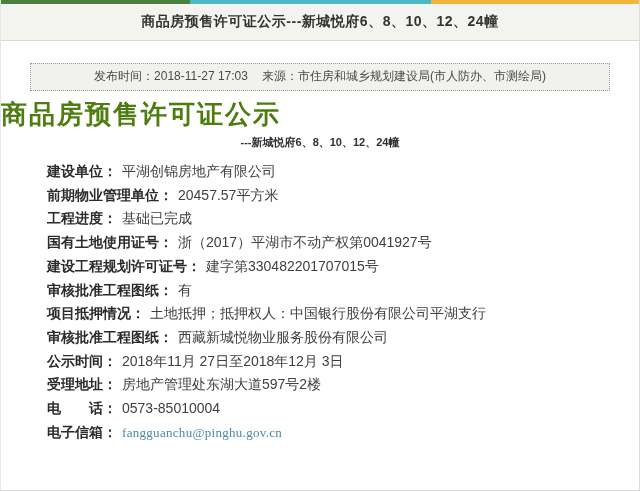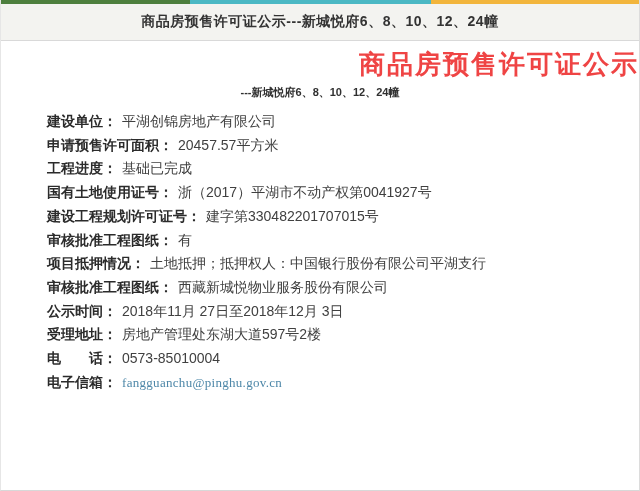--- a/index.html
+++ b/index.html
@@ -22,23 +22,23 @@
 
   .meta-box {
     width:578px; margin:22px auto 0 auto;
     background:#f1f1ee; border:1px dotted #9a9a9a;
     text-align:center; font-size:12px; color:#4a4a4a;
     padding:4px 0 5px 0; white-space:nowrap;
   }
   .meta-box .sep { display:inline-block; width:14px; }
 
   .article-title {
-    margin-top:10px; text-align:right;
+    margin-top:10px; text-align:left;
     font-family:"Liberation Serif","DejaVu Serif",serif;
-    font-size:26px; line-height:28px; font-weight:bold; color:#ef4444; letter-spacing:2px;
+    font-size:26px; line-height:28px; font-weight:bold; color:#4d7c0f; letter-spacing:2px;
   }
   .article-subtitle {
     margin-top:4px; text-align:center;
     font-size:11px; line-height:18px; font-weight:bold; color:#303030;
   }
 
   .details { margin:9px 0 0 46px; }
   .detail-line { font-size:14px; line-height:23.7px; color:#3c3c3c; white-space:nowrap; }
   .detail-line .dl { font-weight:bold; color:#2b2b2b; margin-right:5px; }
   .detail-line .dv { color:#404040; }
@@ -55,30 +55,33 @@
   <div class="stripe">
     <div class="seg-green"></div>
     <div class="seg-teal"></div>
     <div class="seg-yellow"></div>
   </div>
 
   <div class="header-bar">
     <span>商品房预售许可证公示---新城悦府6、8、10、12、24幢</span>
   </div>
 
+  <div class="meta-box">
+    <span>发布时间：</span><span>2018-11-27 17:03</span><span class="sep"></span><span>来源：</span><span>市住房和城乡规划建设局(市人防办、市测绘局)</span>
+  </div>
 
   <div class="article-title">商品房预售许可证公示</div>
   <div class="article-subtitle">---新城悦府6、8、10、12、24幢</div>
 
   <div class="details">
     <div class="detail-line">
       <span class="dl">建设单位：</span><span class="dv">平湖创锦房地产有限公司</span>
     </div>
     <div class="detail-line">
-      <span class="dl">申请预售许可面积：</span><span class="dv">20457.57平方米</span>
+      <span class="dl">前期物业管理单位：</span><span class="dv">20457.57平方米</span>
     </div>
     <div class="detail-line">
       <span class="dl">工程进度：</span><span class="dv">基础已完成</span>
     </div>
     <div class="detail-line">
       <span class="dl">国有土地使用证号：</span><span class="dv">浙（2017）平湖市不动产权第0041927号</span>
     </div>
     <div class="detail-line">
       <span class="dl">建设工程规划许可证号：</span><span class="dv">建字第330482201707015号</span>
     </div>

